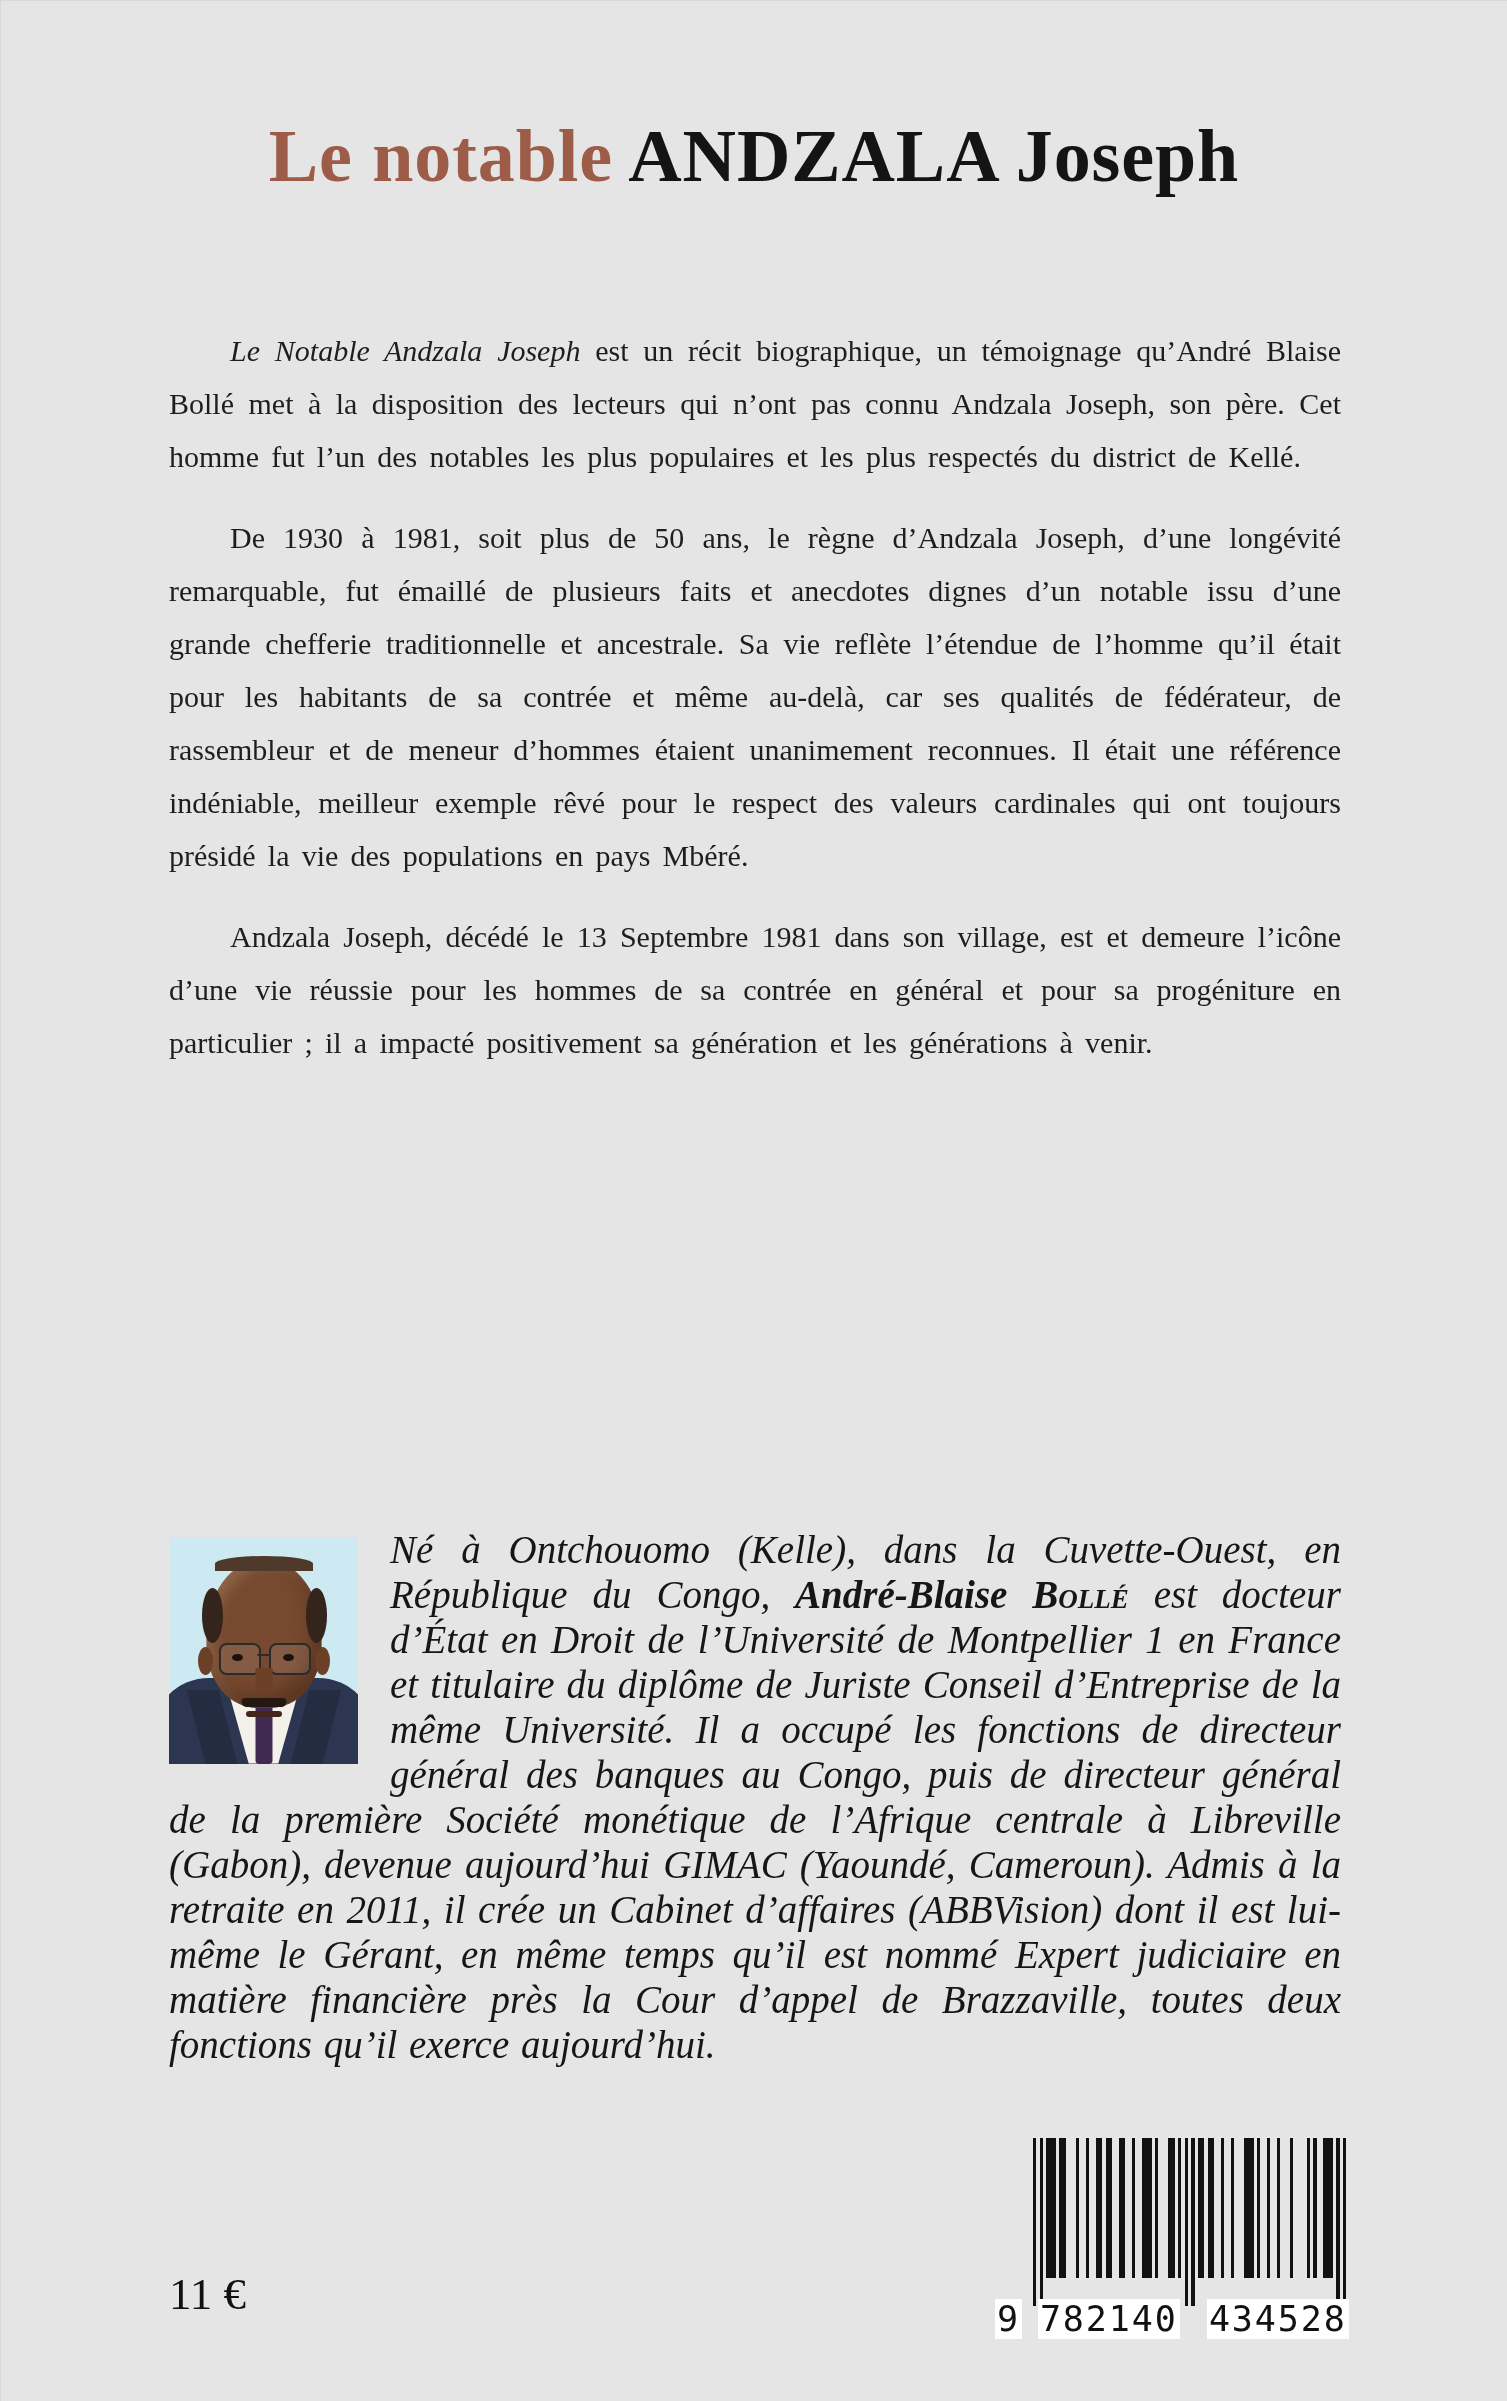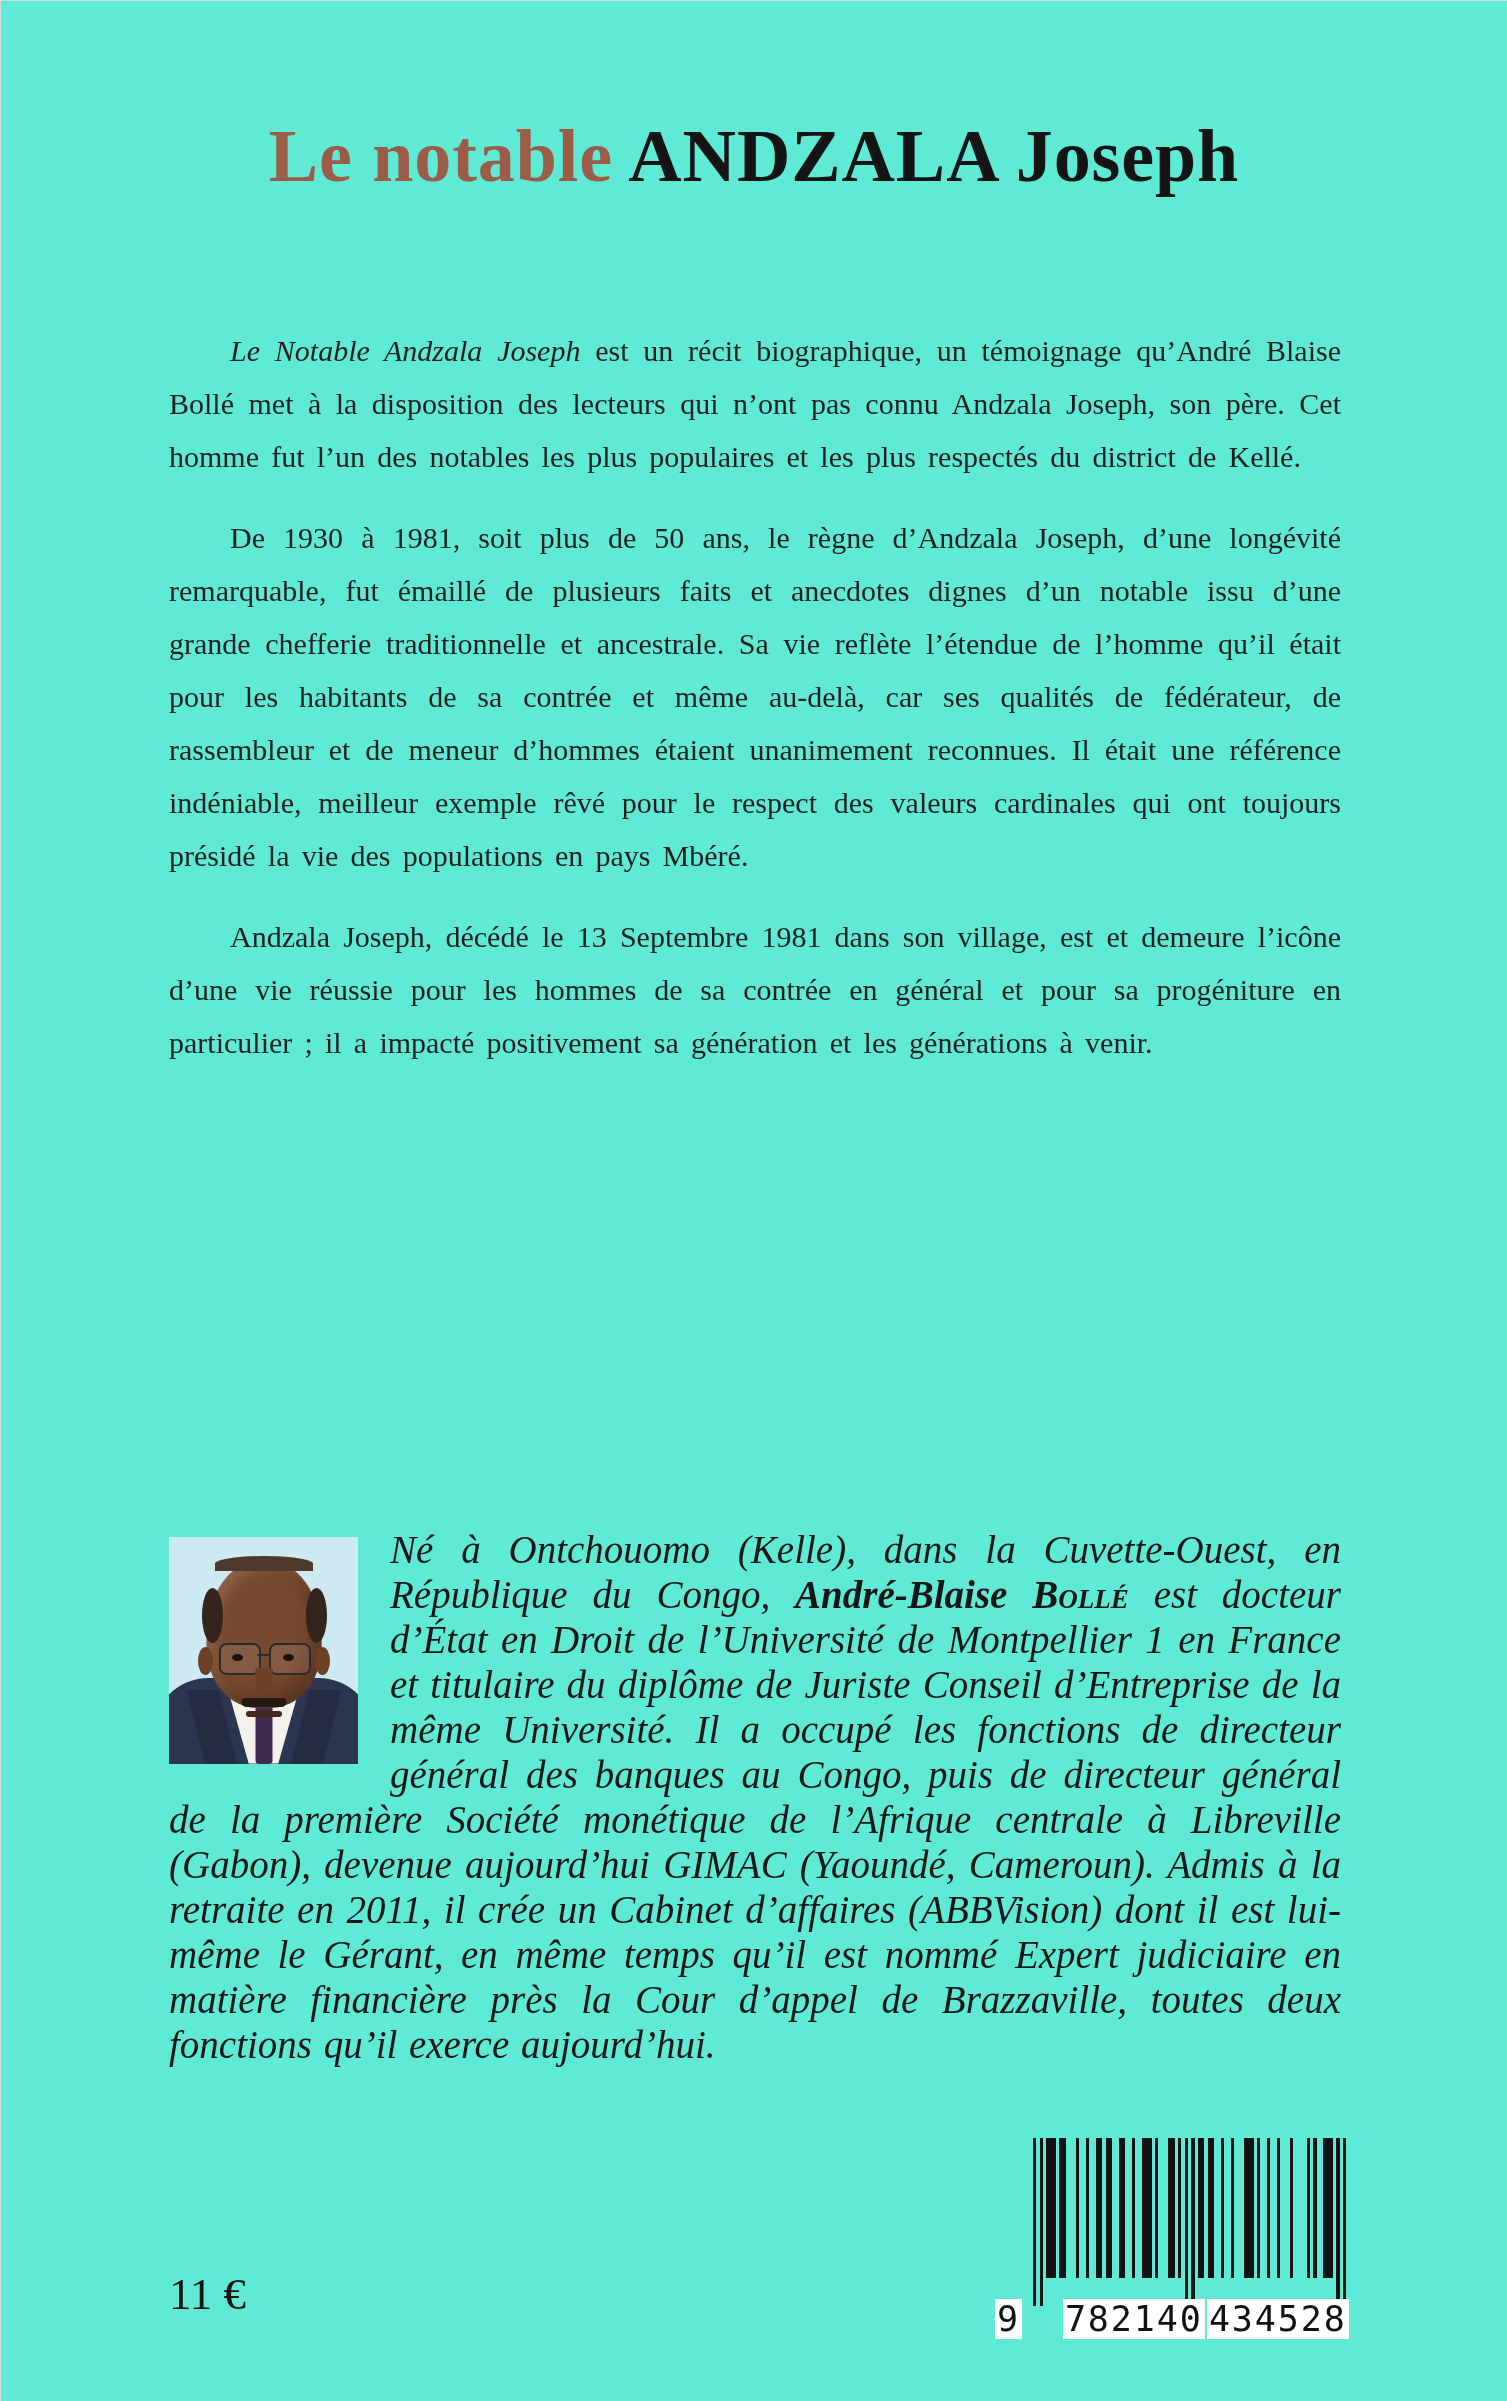--- a/index.html
+++ b/index.html
@@ -1,20 +1,20 @@
 <!DOCTYPE html>
 <html lang="fr" style="font-size:15px"><head>
 <meta charset="utf-8">
 <style>
   html,body{margin:0;padding:0;background:#888;}
   .page{
     position:relative;
     width:1508px;height:2402px;
     margin:0 auto;
-    background:#5eead4;
+    background:#e5e5e5;
     font-family:"Liberation Serif", serif;
     box-sizing:border-box;
     border:0.9px solid #d9d9d9;
     overflow:hidden;
   }
 
   
   .header{position:absolute;top:115px;left:0;right:0;text-align:center;}
   .title{font-size:74px;font-weight:bold;letter-spacing:0.9px;line-height:1.1;white-space:nowrap;}
   .title .accent{color:#9d5c48;}
@@ -77,21 +77,21 @@
   .bars{position:relative;height:168px;display:flex;align-items:flex-start;}
   .bars .bar{width:3.3px;height:140px;flex:0 0 auto;}
   .bars .bar.on{background:#121212;}
   .bars .bar.guard{height:168px;}
   .bc-digits span{
     position:absolute;bottom:-3.8px;
     font-family:"DejaVu Sans Mono", monospace;
     font-size:35px;color:#111;background:#fff;padding:0 1.9px;letter-spacing:1.9px;
   }
   .bc-d0{left:-38px;}
-  .bc-g1{left:30px;}
+  .bc-g1{left:5px;}
   .bc-g2{left:174px;}
 </style>
 </head>
 <body>
 
 <div class="page">
 
   <div class="header">
     <div class="title">
       <span class="accent">Le notable </span><span class="main">ANDZALA Joseph</span>

